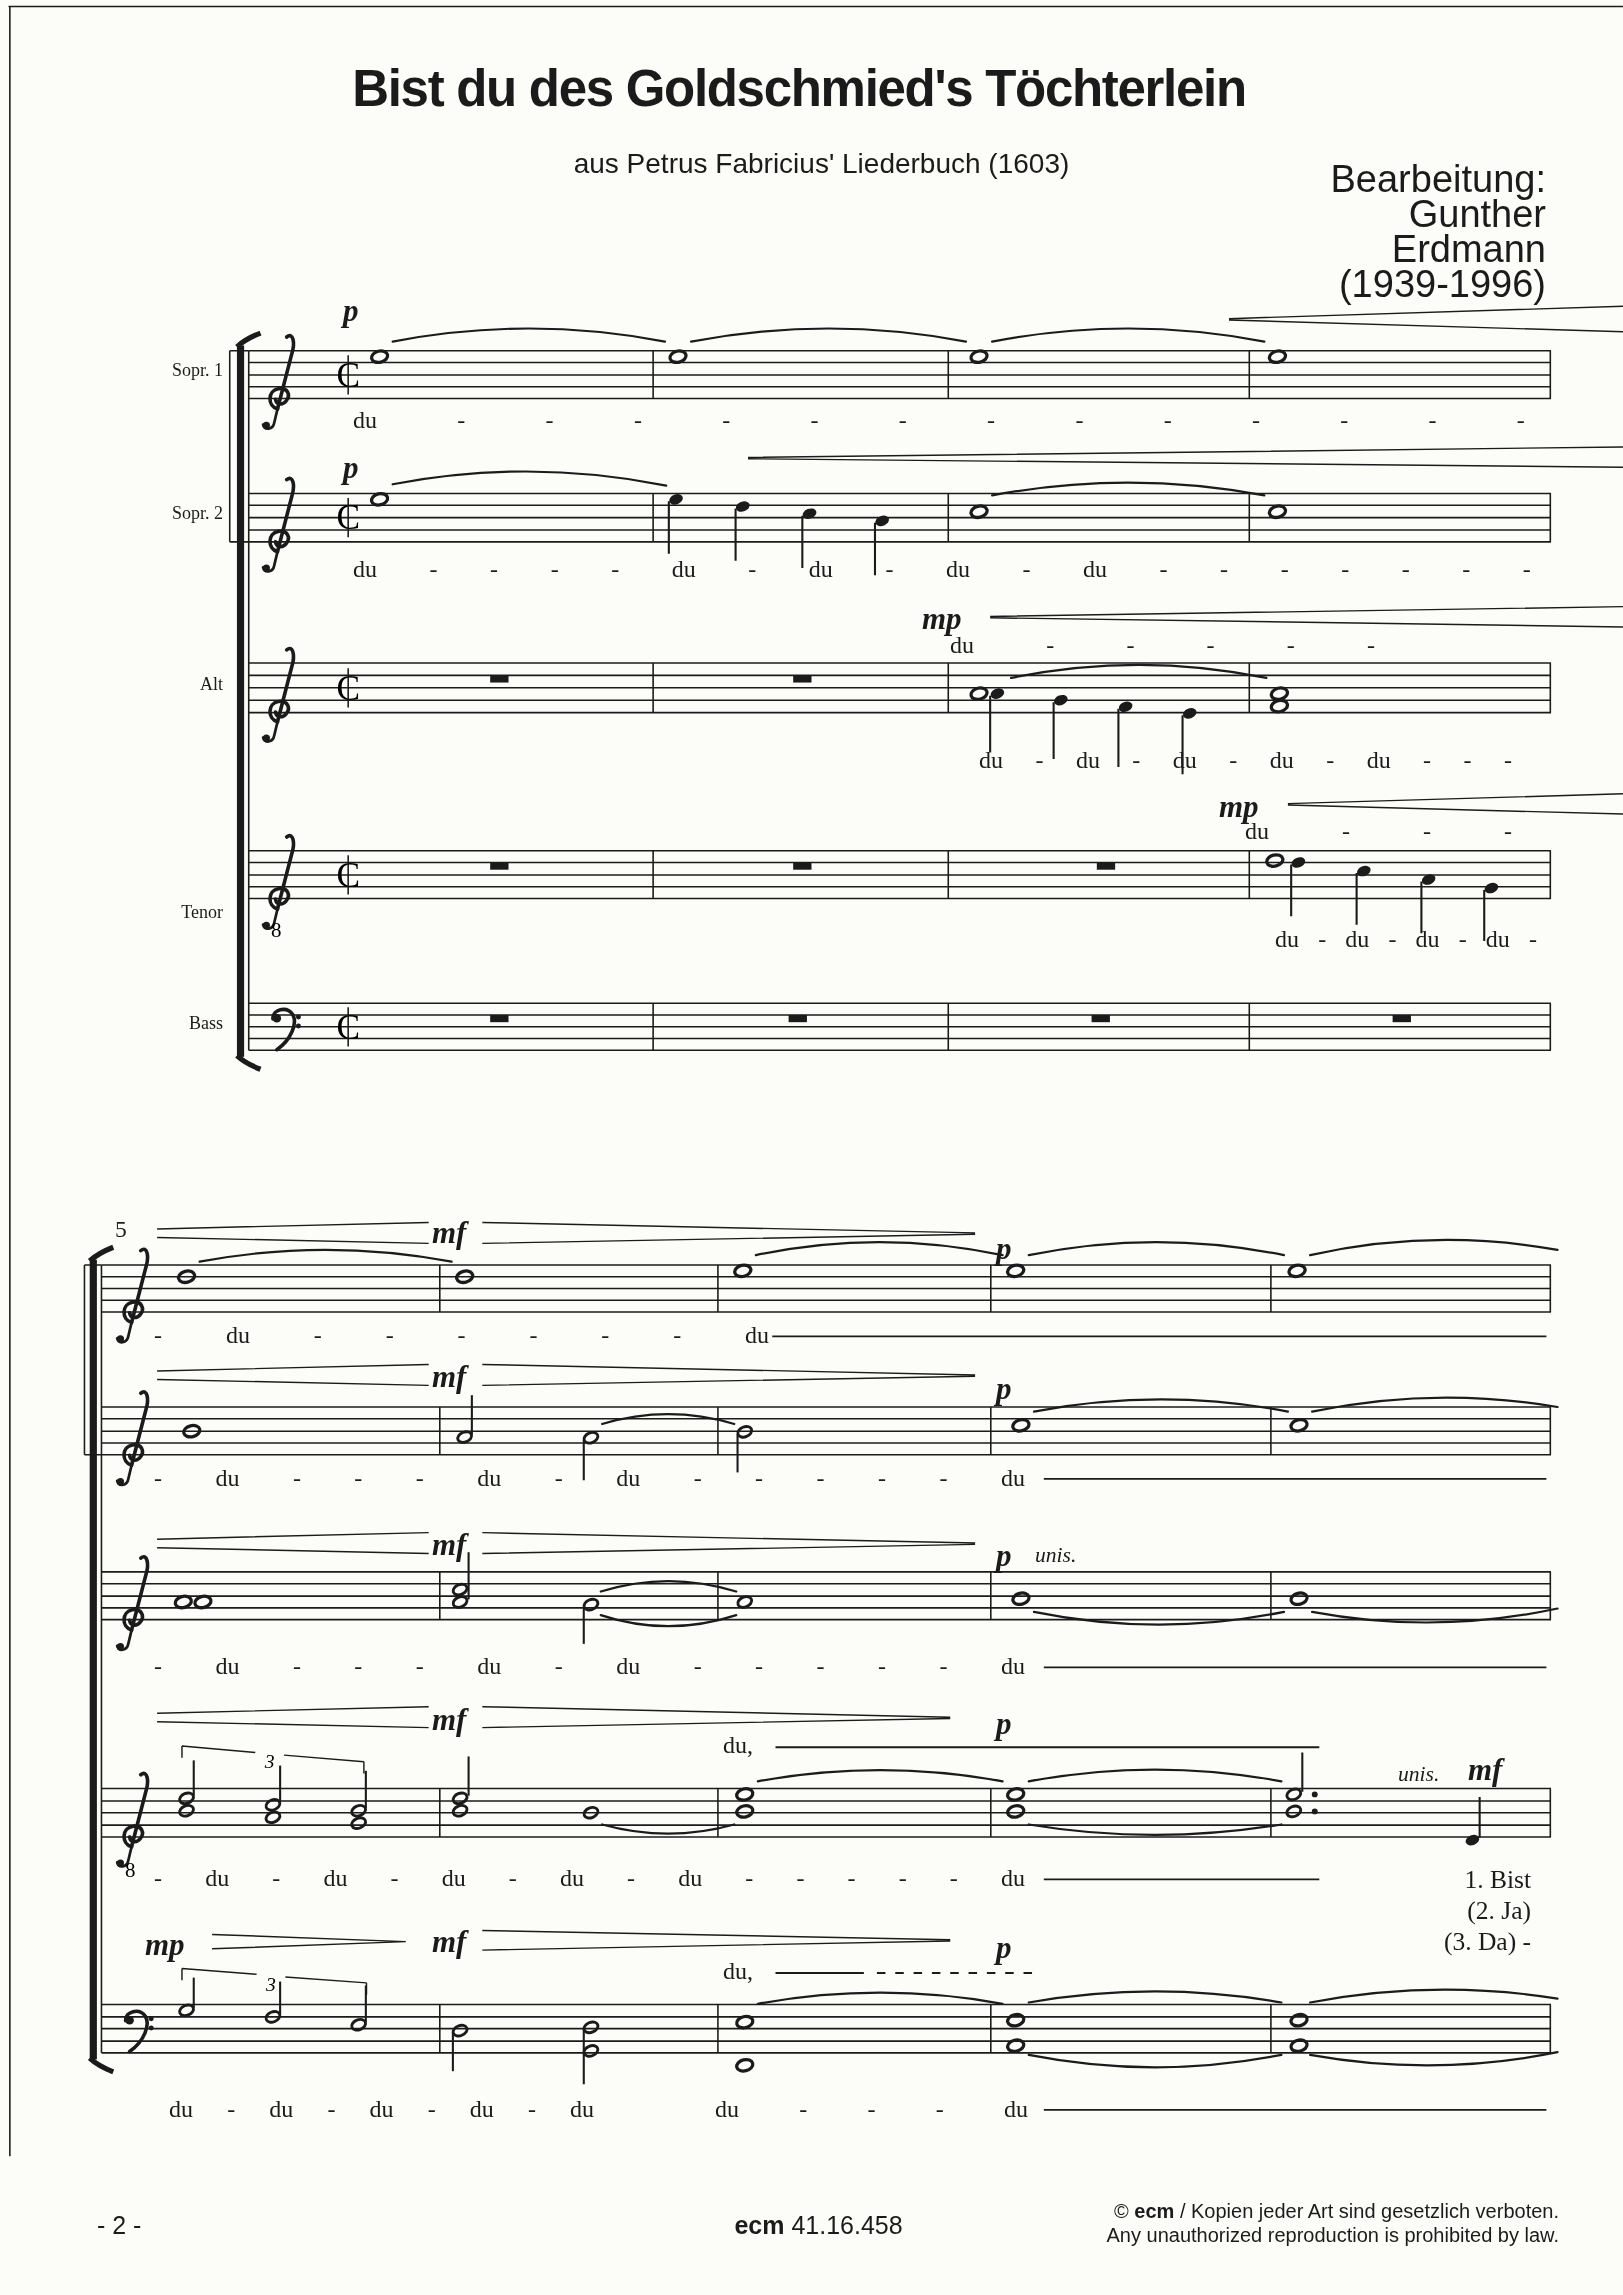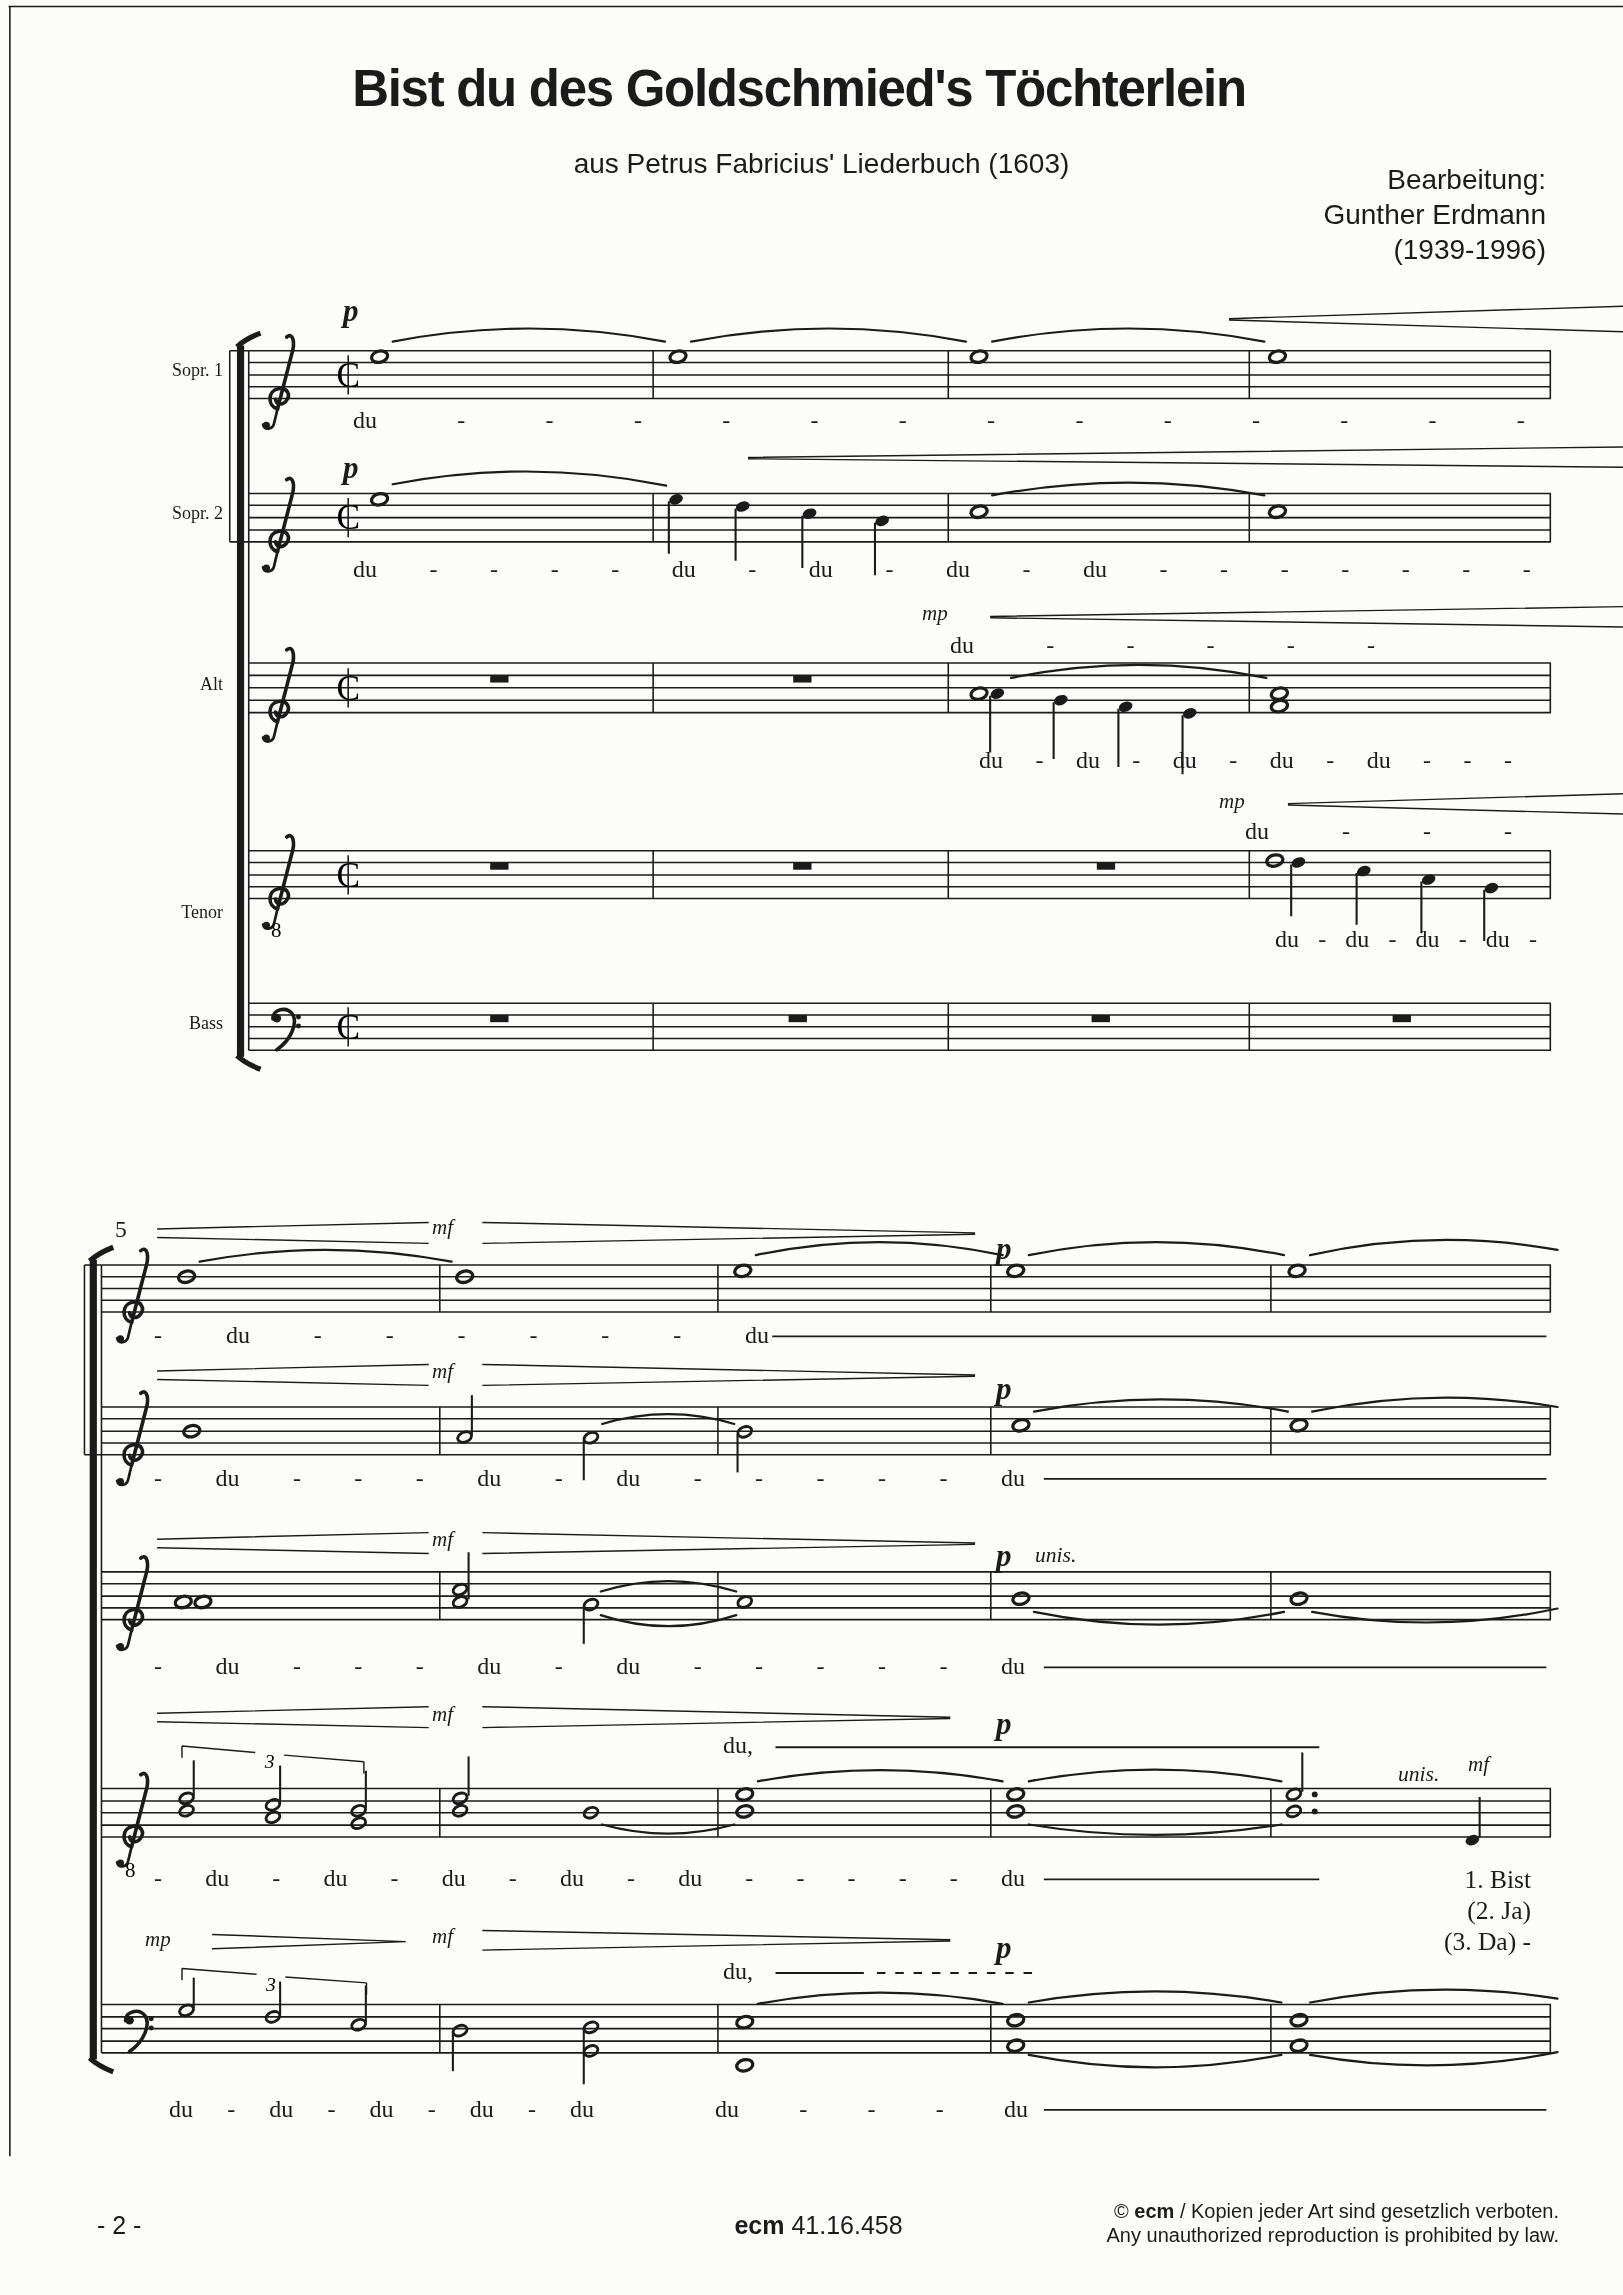--- a/index.html
+++ b/index.html
@@ -2,24 +2,24 @@
 <html style="font-size:10.5px"><head>
 <meta charset="utf-8">
 <style>
   html,body{margin:0;padding:0;background:#ddd;}
   .page{position:relative;width:1623px;height:2295px;background:#fcfcf8;color:#1b1b1b;
         font-family:"Liberation Serif",serif;overflow:hidden;}
   .abs{position:absolute;}
   .title{font-family:"Liberation Sans",sans-serif;font-weight:bold;font-size:51px;
          letter-spacing:-1.3px;text-align:center;white-space:nowrap;}
   .sub{font-family:"Liberation Sans",sans-serif;font-size:28px;text-align:center;line-height:38px;}
-  .arr{font-family:"Liberation Sans",sans-serif;font-size:28px;text-align:right;line-height:35px;}
+  .arr{font-family:"Liberation Sans",sans-serif;font-size:38px;text-align:right;line-height:35px;}
   .lbl{font-size:18px;text-align:right;white-space:nowrap;}
   .dyn{font-style:italic;font-weight:bold;font-size:31px;white-space:nowrap;}
-  .dyn2{font-style:italic;font-weight:normal;font-size:21px;white-space:nowrap;}
+  .dyn2{font-style:italic;font-weight:bold;font-size:31px;white-space:nowrap;}
   .unis{font-style:italic;font-size:21.6px;white-space:nowrap;}
   .lyr{display:flex;justify-content:space-between;font-size:24px;white-space:nowrap;}
   .word{font-size:24px;white-space:nowrap;}
   .verse{font-size:25.5px;text-align:right;line-height:31px;white-space:nowrap;}
   .mnum{font-size:23.6px;}
   .foot{font-family:"Liberation Sans",sans-serif;font-size:25px;white-space:nowrap;}
   .copy{font-family:"Liberation Sans",sans-serif;font-size:20px;text-align:right;line-height:24px;white-space:nowrap;}
   .bold{font-weight:bold;}
   svg.score{position:absolute;left:0;top:0;}
   svg .ln{stroke:#1b1b1b;stroke-width:2.4;fill:none;}

